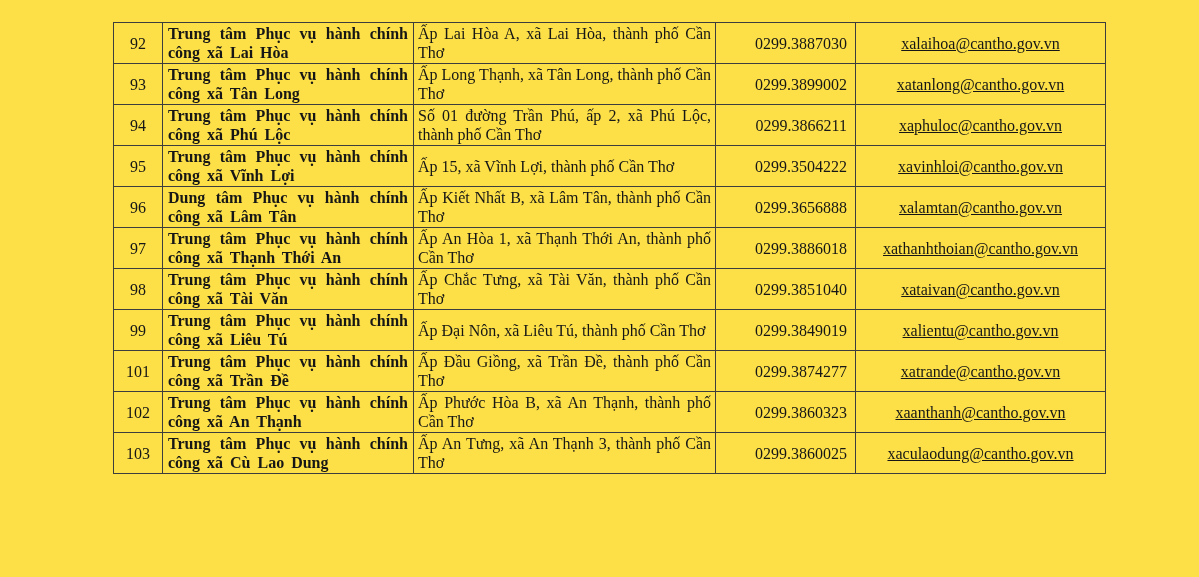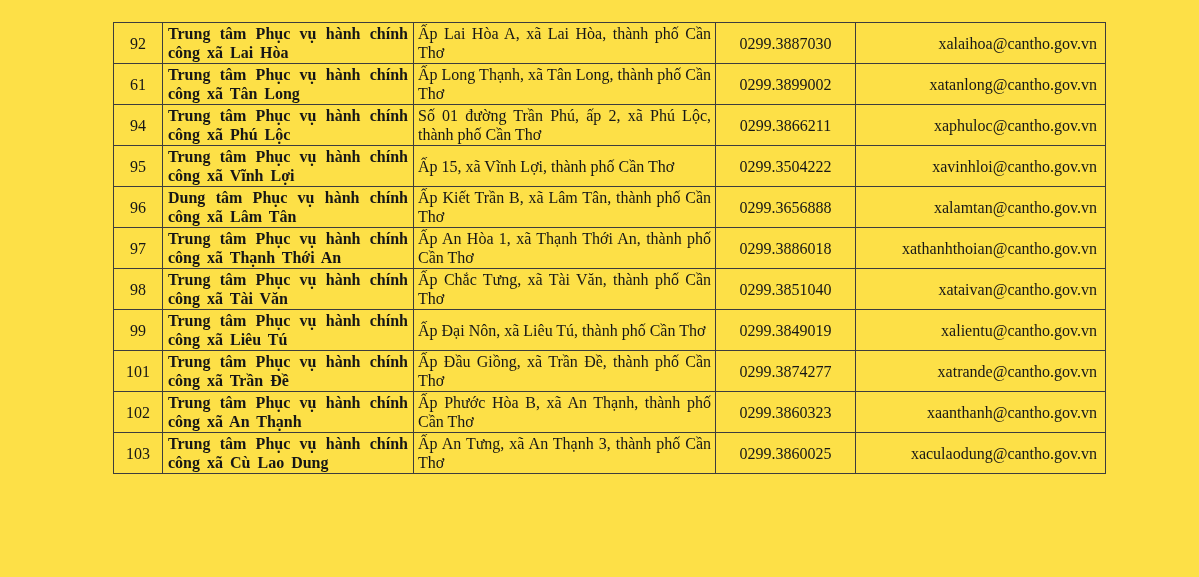--- a/index.html
+++ b/index.html
@@ -41,26 +41,27 @@
     text-align: justify;
     padding: 1px 5px;
     word-spacing: 3px;
     font-weight: bold;
   }
   td.td-address {
     text-align: justify;
     padding: 1px 4px;
   }
   td.td-phone {
-    text-align: center;
+    text-align: right;
     padding: 1px 8px;
   }
   td.td-email {
-    text-align: right;
+    text-align: center;
     padding: 1px 8px;
+    text-decoration: underline;
   }
 </style>
 </head>
 <body>
 
 <div class="sheet">
   <table class="directory">
     <colgroup>
       <col style="width:49px">
       <col style="width:251px">
@@ -70,21 +71,21 @@
     </colgroup>
     <tbody>
         <tr>
           <td class="td-no">92</td>
           <td class="td-name">Trung tâm Phục vụ hành chính công xã Lai Hòa</td>
           <td class="td-address">Ấp Lai Hòa A, xã Lai Hòa, thành phố Cần Thơ</td>
           <td class="td-phone">0299.3887030</td>
           <td class="td-email">xalaihoa@cantho.gov.vn</td>
         </tr>
         <tr>
-          <td class="td-no">61</td>
+          <td class="td-no">93</td>
           <td class="td-name">Trung tâm Phục vụ hành chính công xã Tân Long</td>
           <td class="td-address">Ấp Long Thạnh, xã Tân Long, thành phố Cần Thơ</td>
           <td class="td-phone">0299.3899002</td>
           <td class="td-email">xatanlong@cantho.gov.vn</td>
         </tr>
         <tr>
           <td class="td-no">94</td>
           <td class="td-name">Trung tâm Phục vụ hành chính công xã Phú Lộc</td>
           <td class="td-address">Số 01 đường Trần Phú, ấp 2, xã Phú Lộc, thành phố Cần Thơ</td>
           <td class="td-phone">0299.3866211</td>
@@ -93,21 +94,21 @@
         <tr>
           <td class="td-no">95</td>
           <td class="td-name">Trung tâm Phục vụ hành chính công xã Vĩnh Lợi</td>
           <td class="td-address">Ấp 15, xã Vĩnh Lợi, thành phố Cần Thơ</td>
           <td class="td-phone">0299.3504222</td>
           <td class="td-email">xavinhloi@cantho.gov.vn</td>
         </tr>
         <tr>
           <td class="td-no">96</td>
           <td class="td-name">Dung tâm Phục vụ hành chính công xã Lâm Tân</td>
-          <td class="td-address">Ấp Kiết Trần B, xã Lâm Tân, thành phố Cần Thơ</td>
+          <td class="td-address">Ấp Kiết Nhất B, xã Lâm Tân, thành phố Cần Thơ</td>
           <td class="td-phone">0299.3656888</td>
           <td class="td-email">xalamtan@cantho.gov.vn</td>
         </tr>
         <tr>
           <td class="td-no">97</td>
           <td class="td-name">Trung tâm Phục vụ hành chính công xã Thạnh Thới An</td>
           <td class="td-address">Ấp An Hòa 1, xã Thạnh Thới An, thành phố Cần Thơ</td>
           <td class="td-phone">0299.3886018</td>
           <td class="td-email">xathanhthoian@cantho.gov.vn</td>
         </tr>

